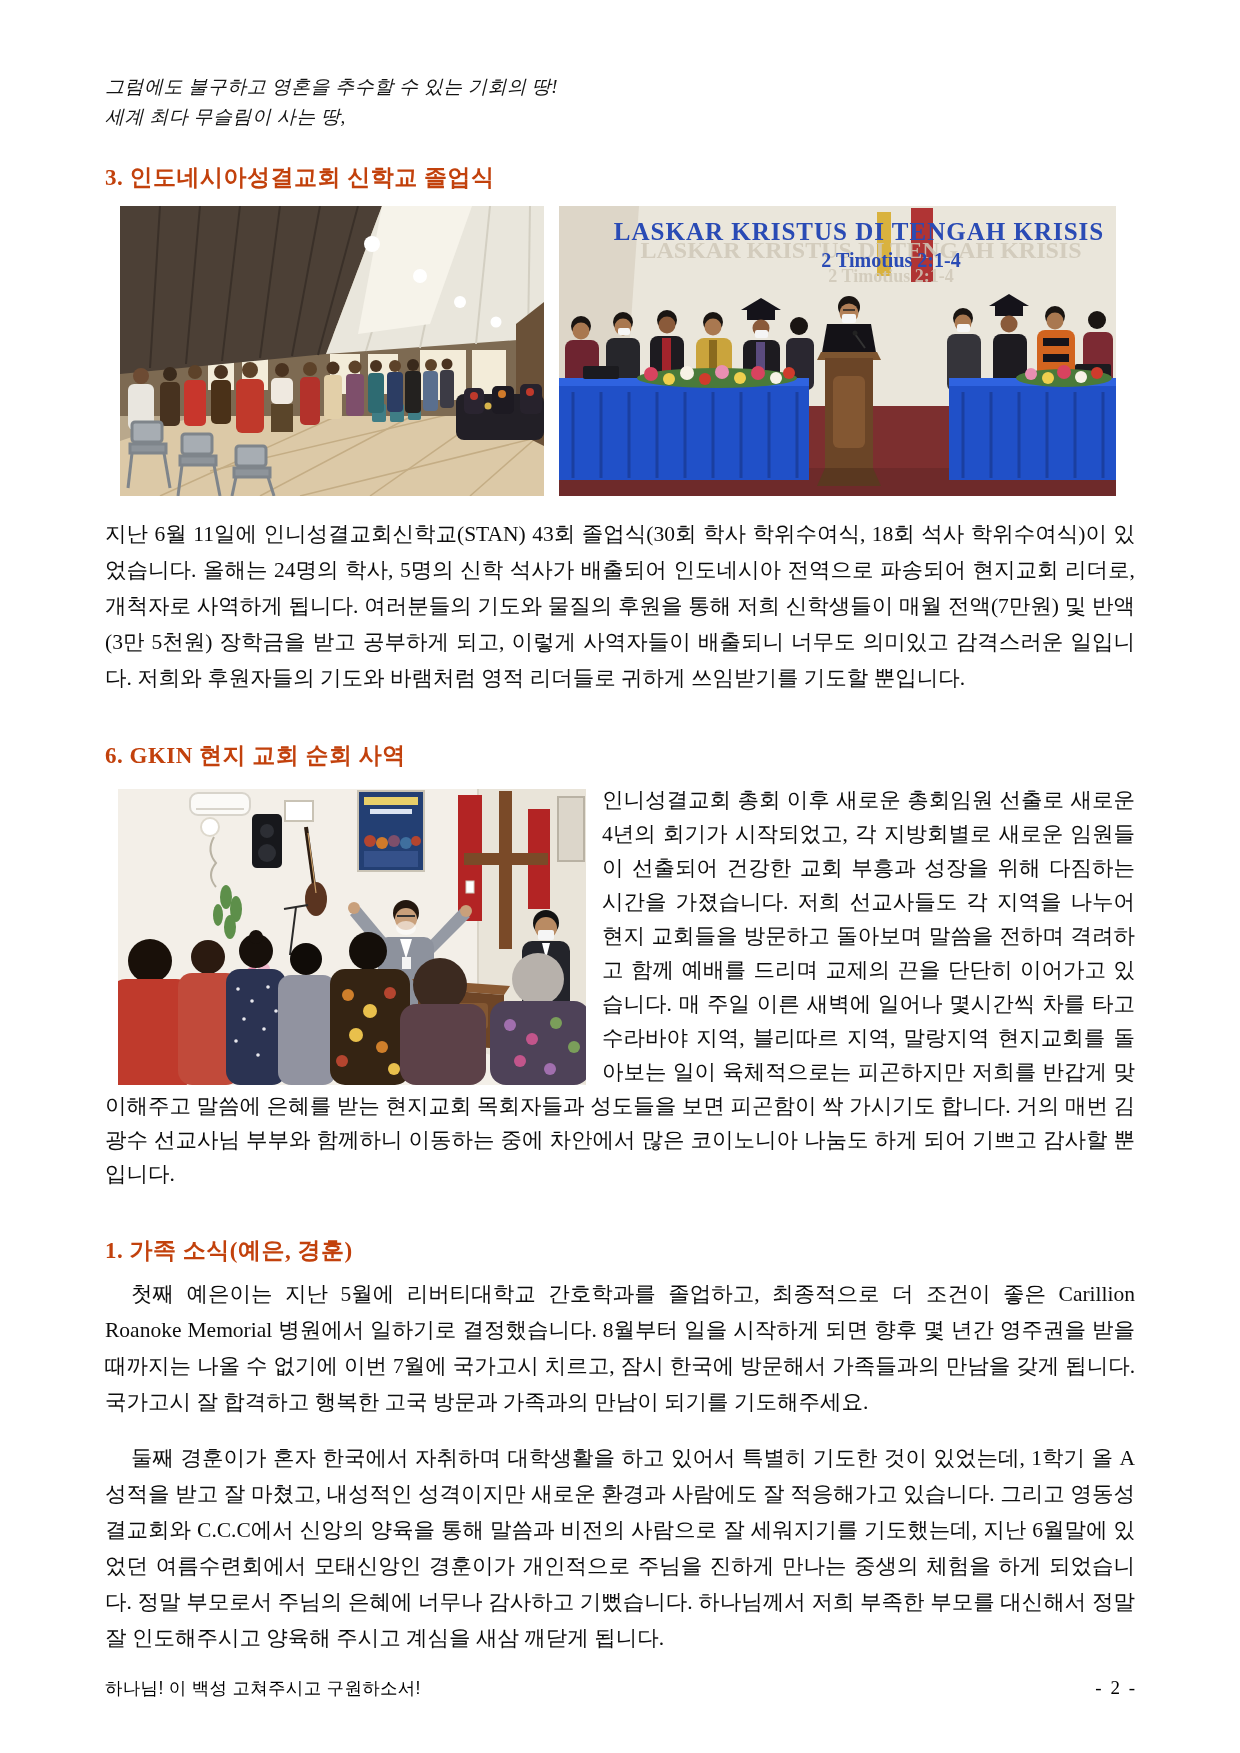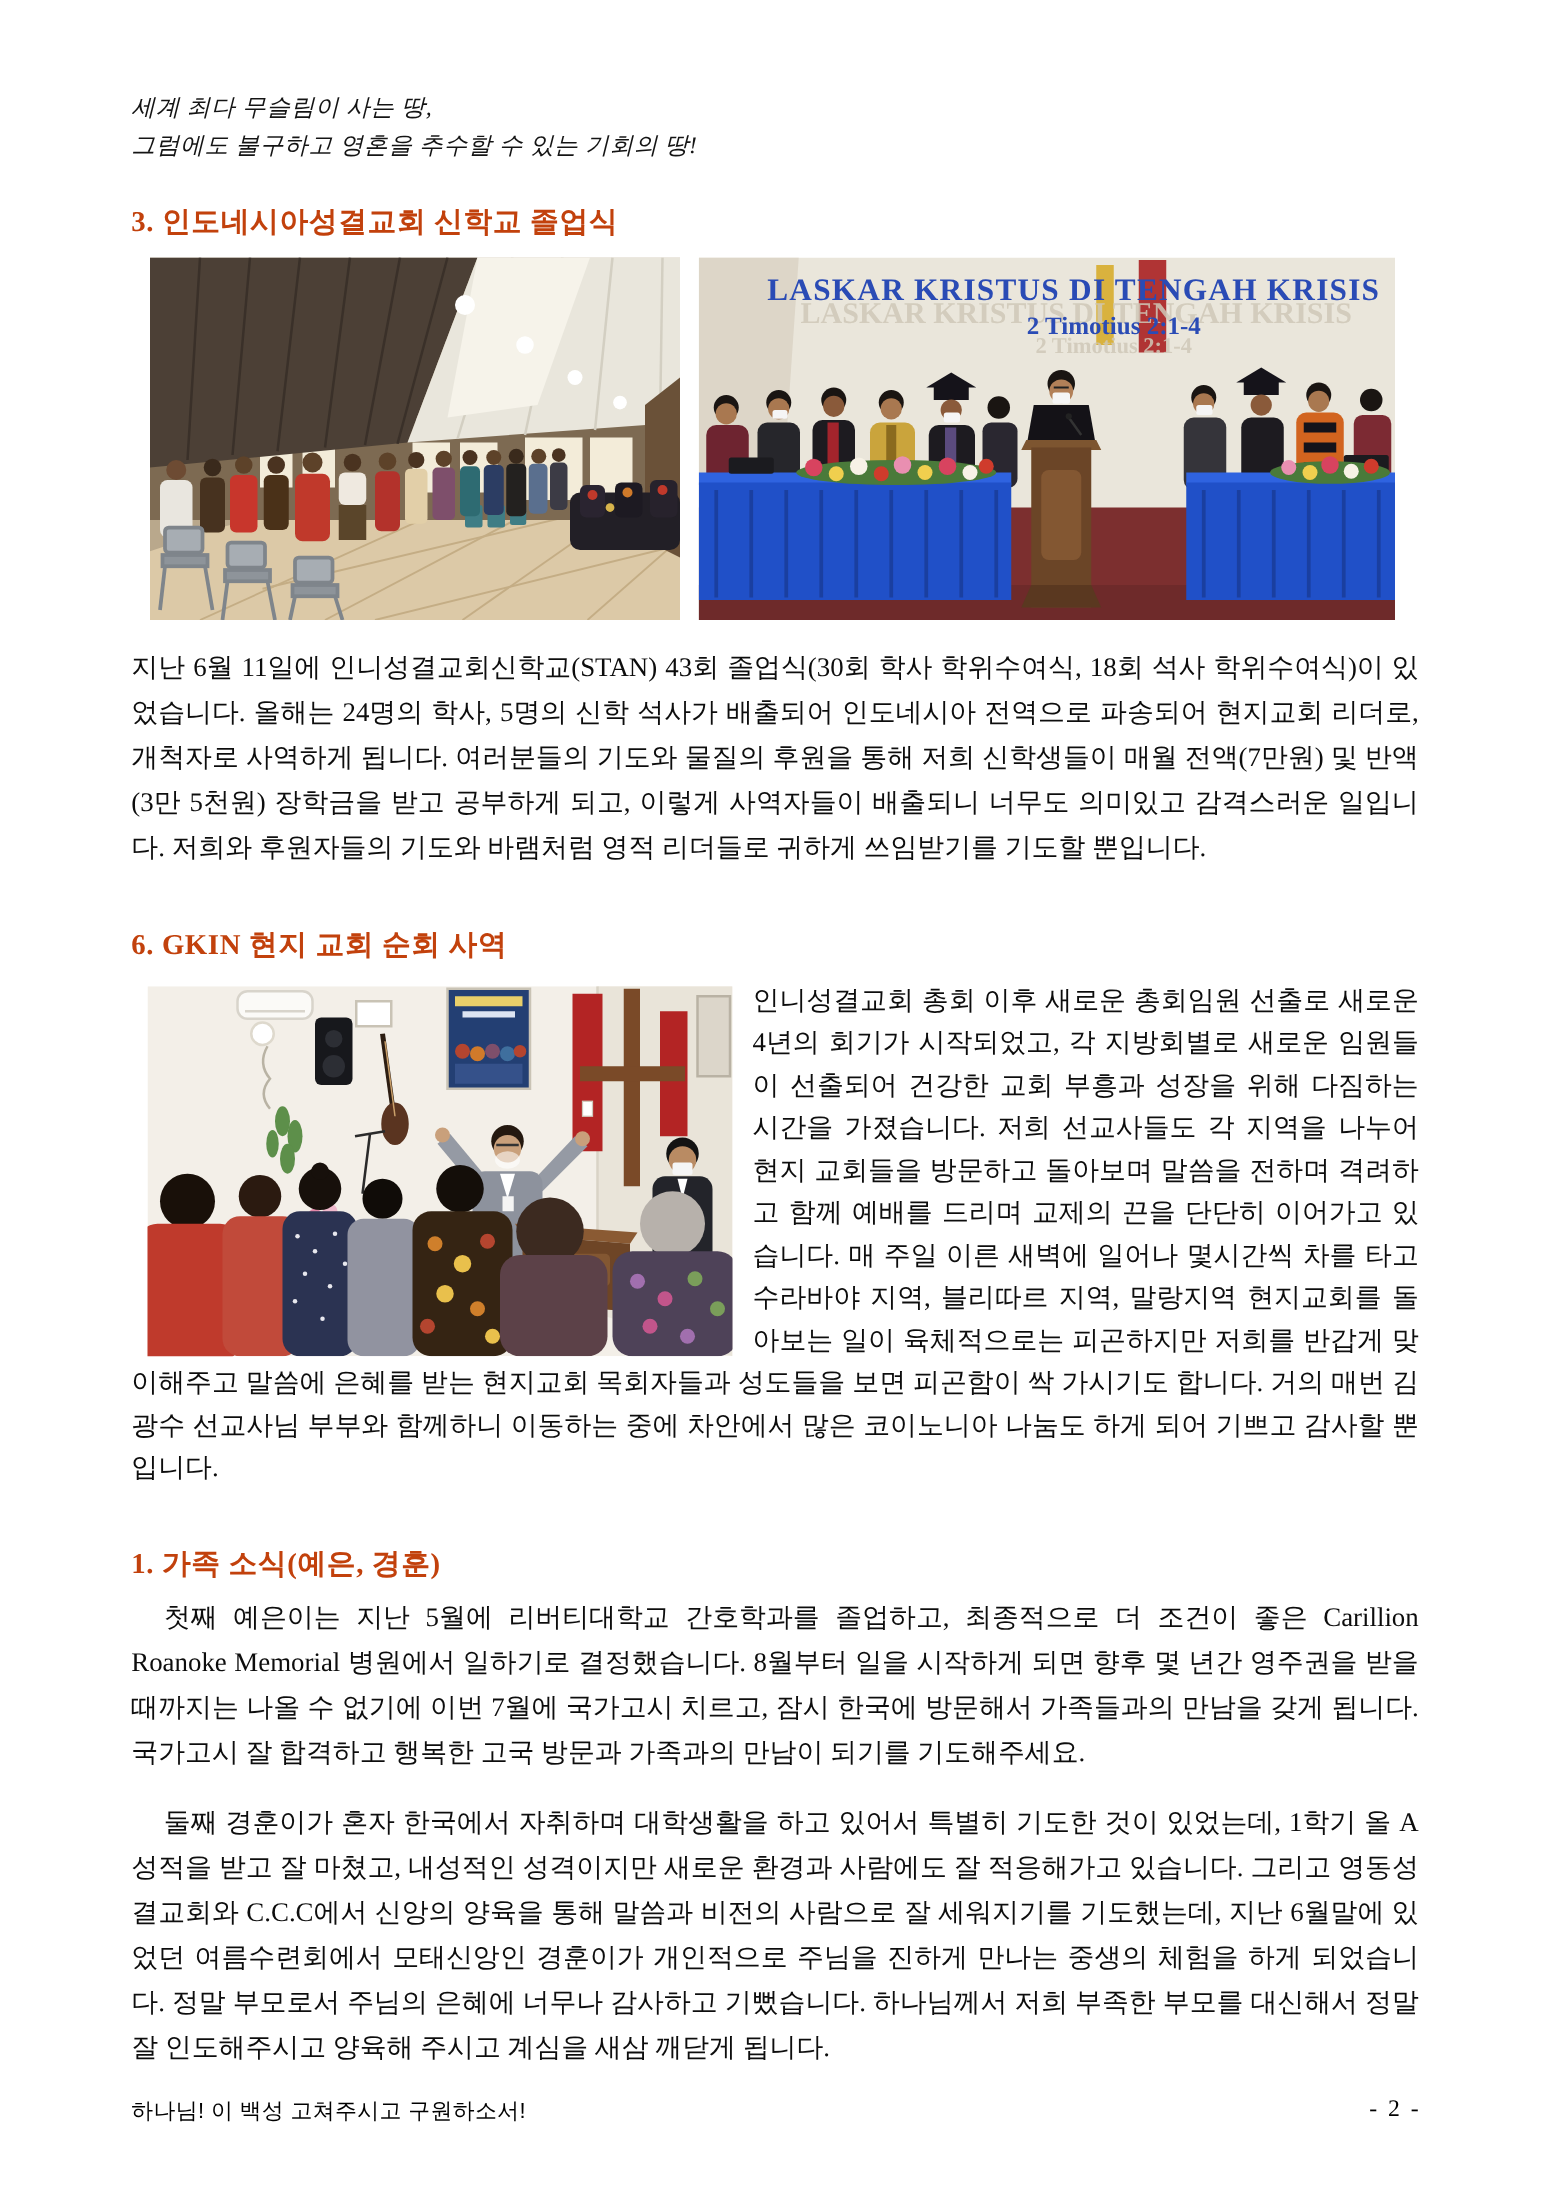--- a/index.html
+++ b/index.html
@@ -40,22 +40,22 @@
 
   .banner-text { font-family:"Liberation Serif","DejaVu Serif",serif; }
 </style>
 </head>
 <body>
 
 <div class="page">
   <div class="content">
 
     <div class="quote">
+      <div>그럼에도 불구하고 영혼을 추수할 수 있는 기회의 땅!</div>
       <div>세계 최다 무슬림이 사는 땅,</div>
-      <div>그럼에도 불구하고 영혼을 추수할 수 있는 기회의 땅!</div>
     </div>
 
     <div class="sec-heading sec3-heading">3. 인도네시아성결교회 신학교 졸업식</div>
 
     <div class="photo-row">
 
       <span class="photo">
         <svg width="424" height="290" viewBox="0 0 424 290">
           <rect width="424" height="290" fill="#b9a88c"></rect>
           <polygon points="0,290 424,290 424,150 330,165 150,195 60,215 0,235" fill="#dcc9a7"></polygon>

